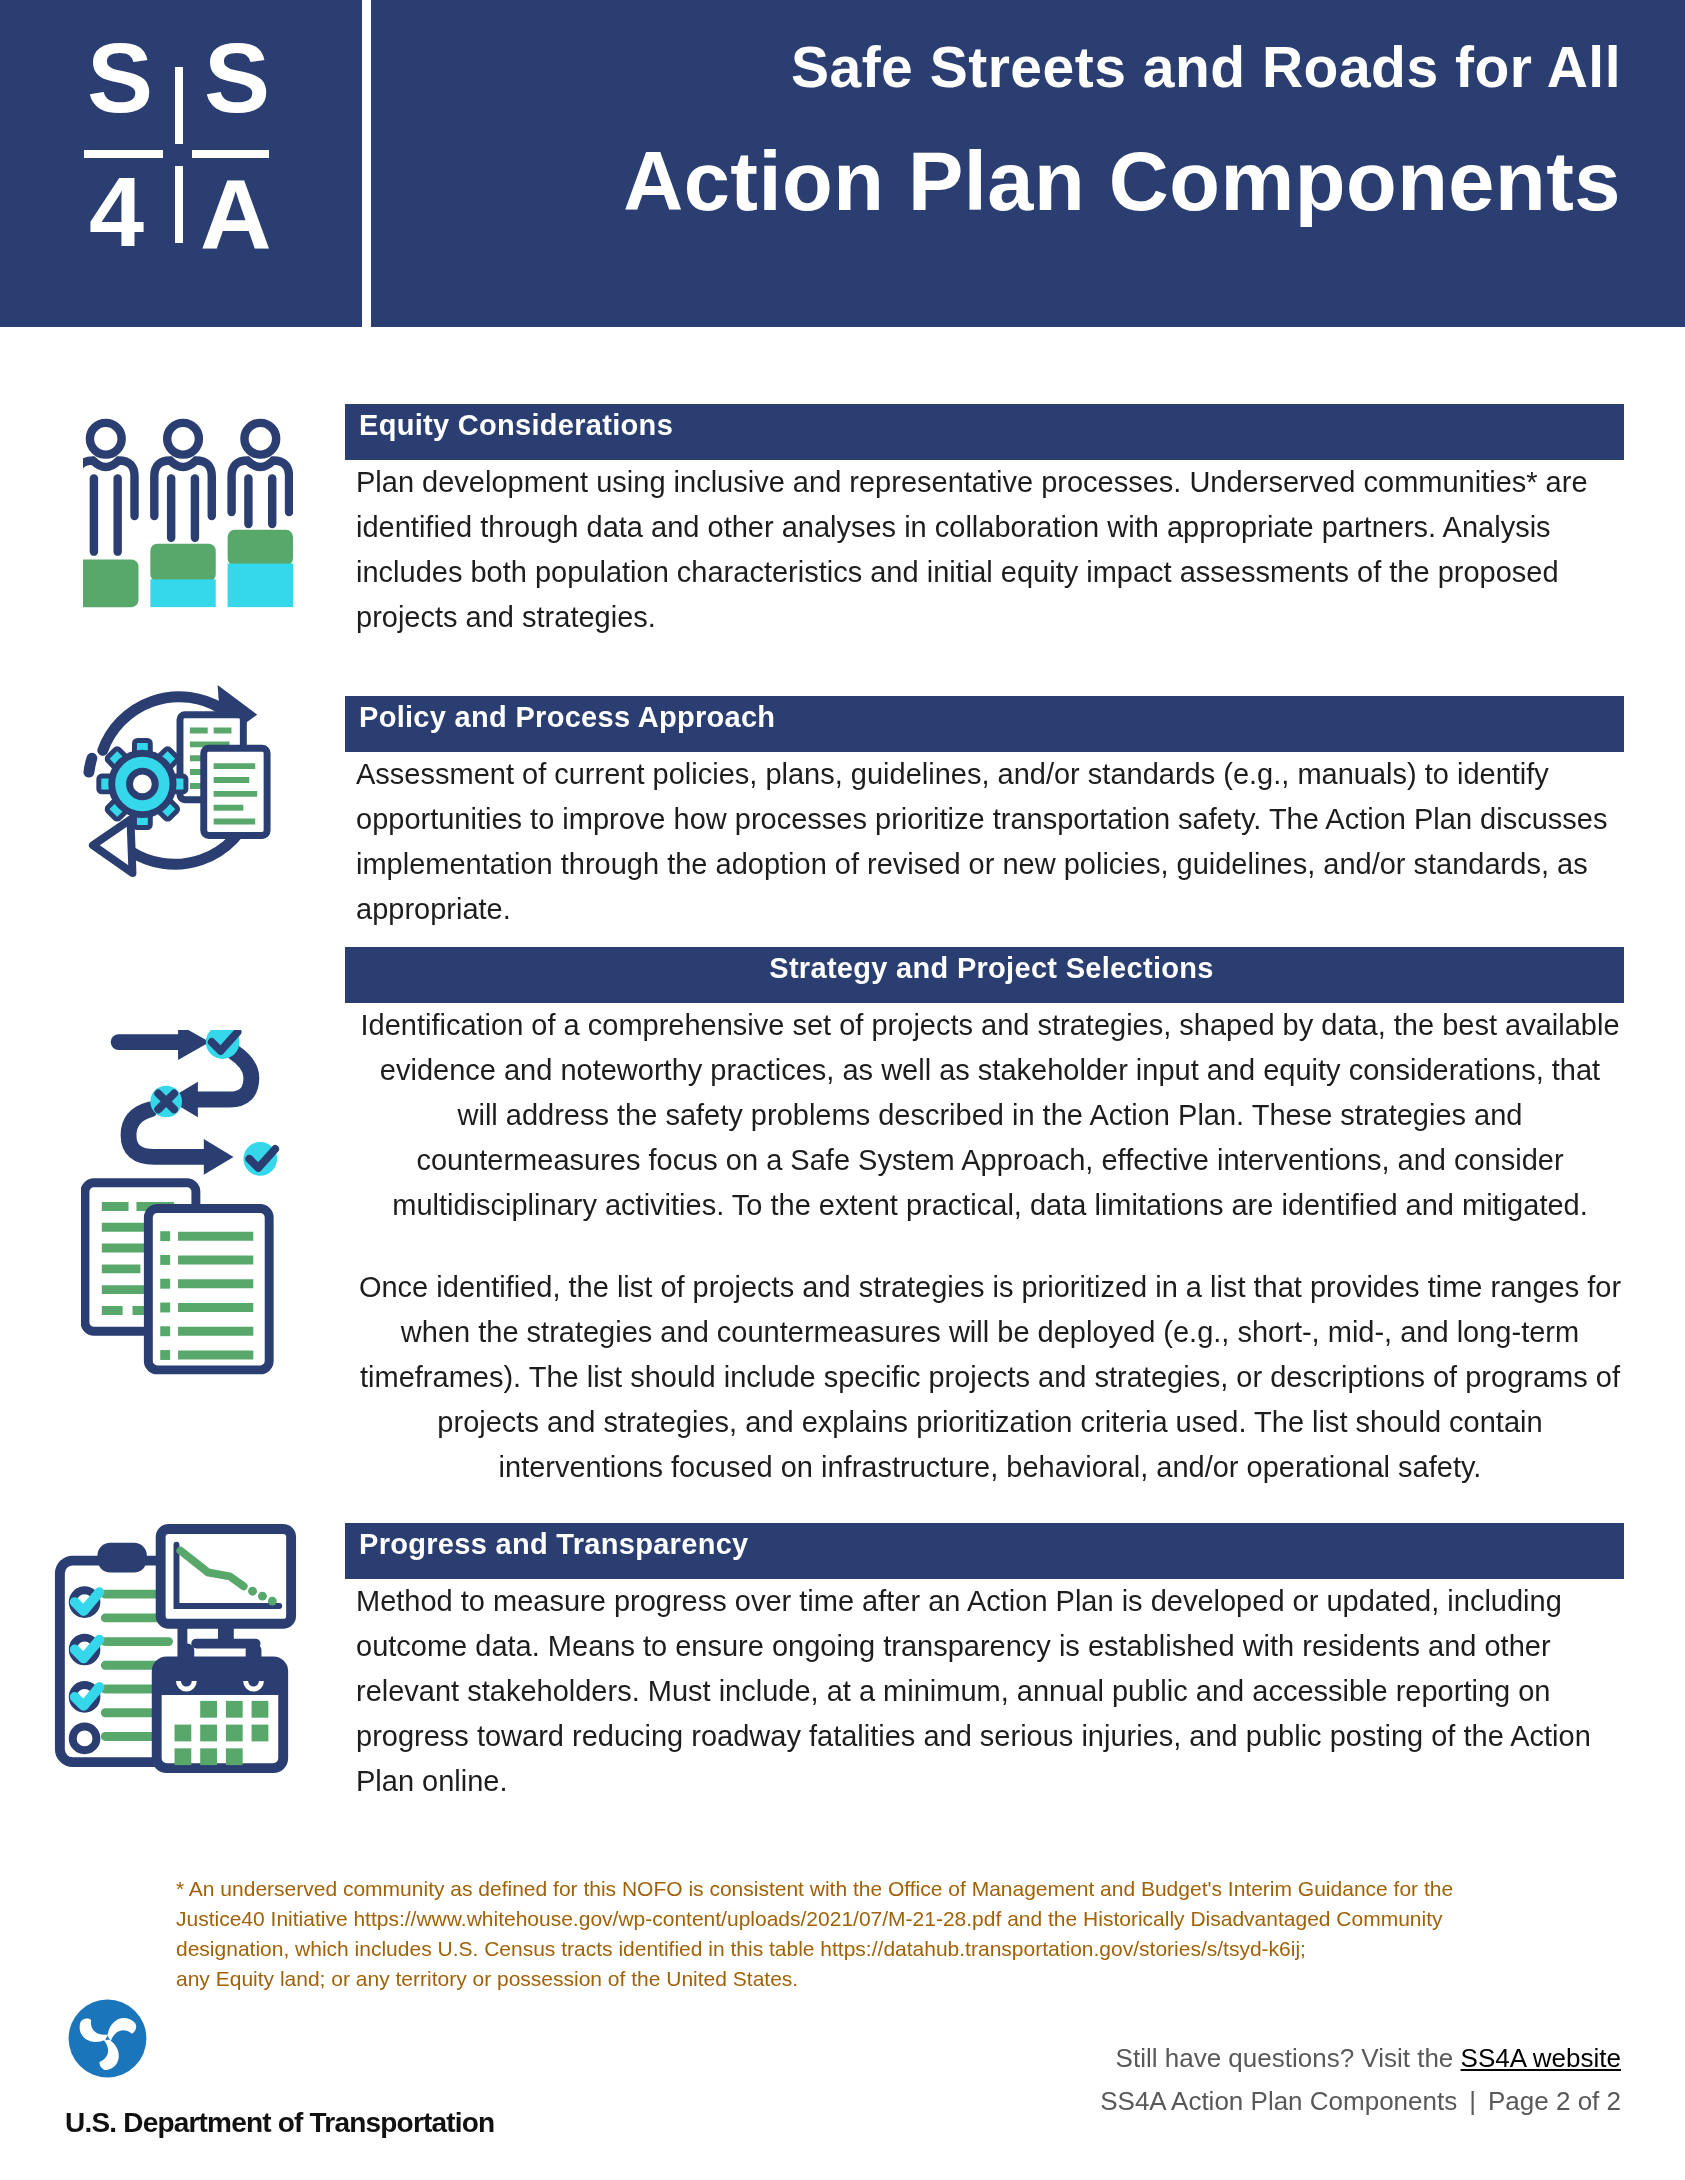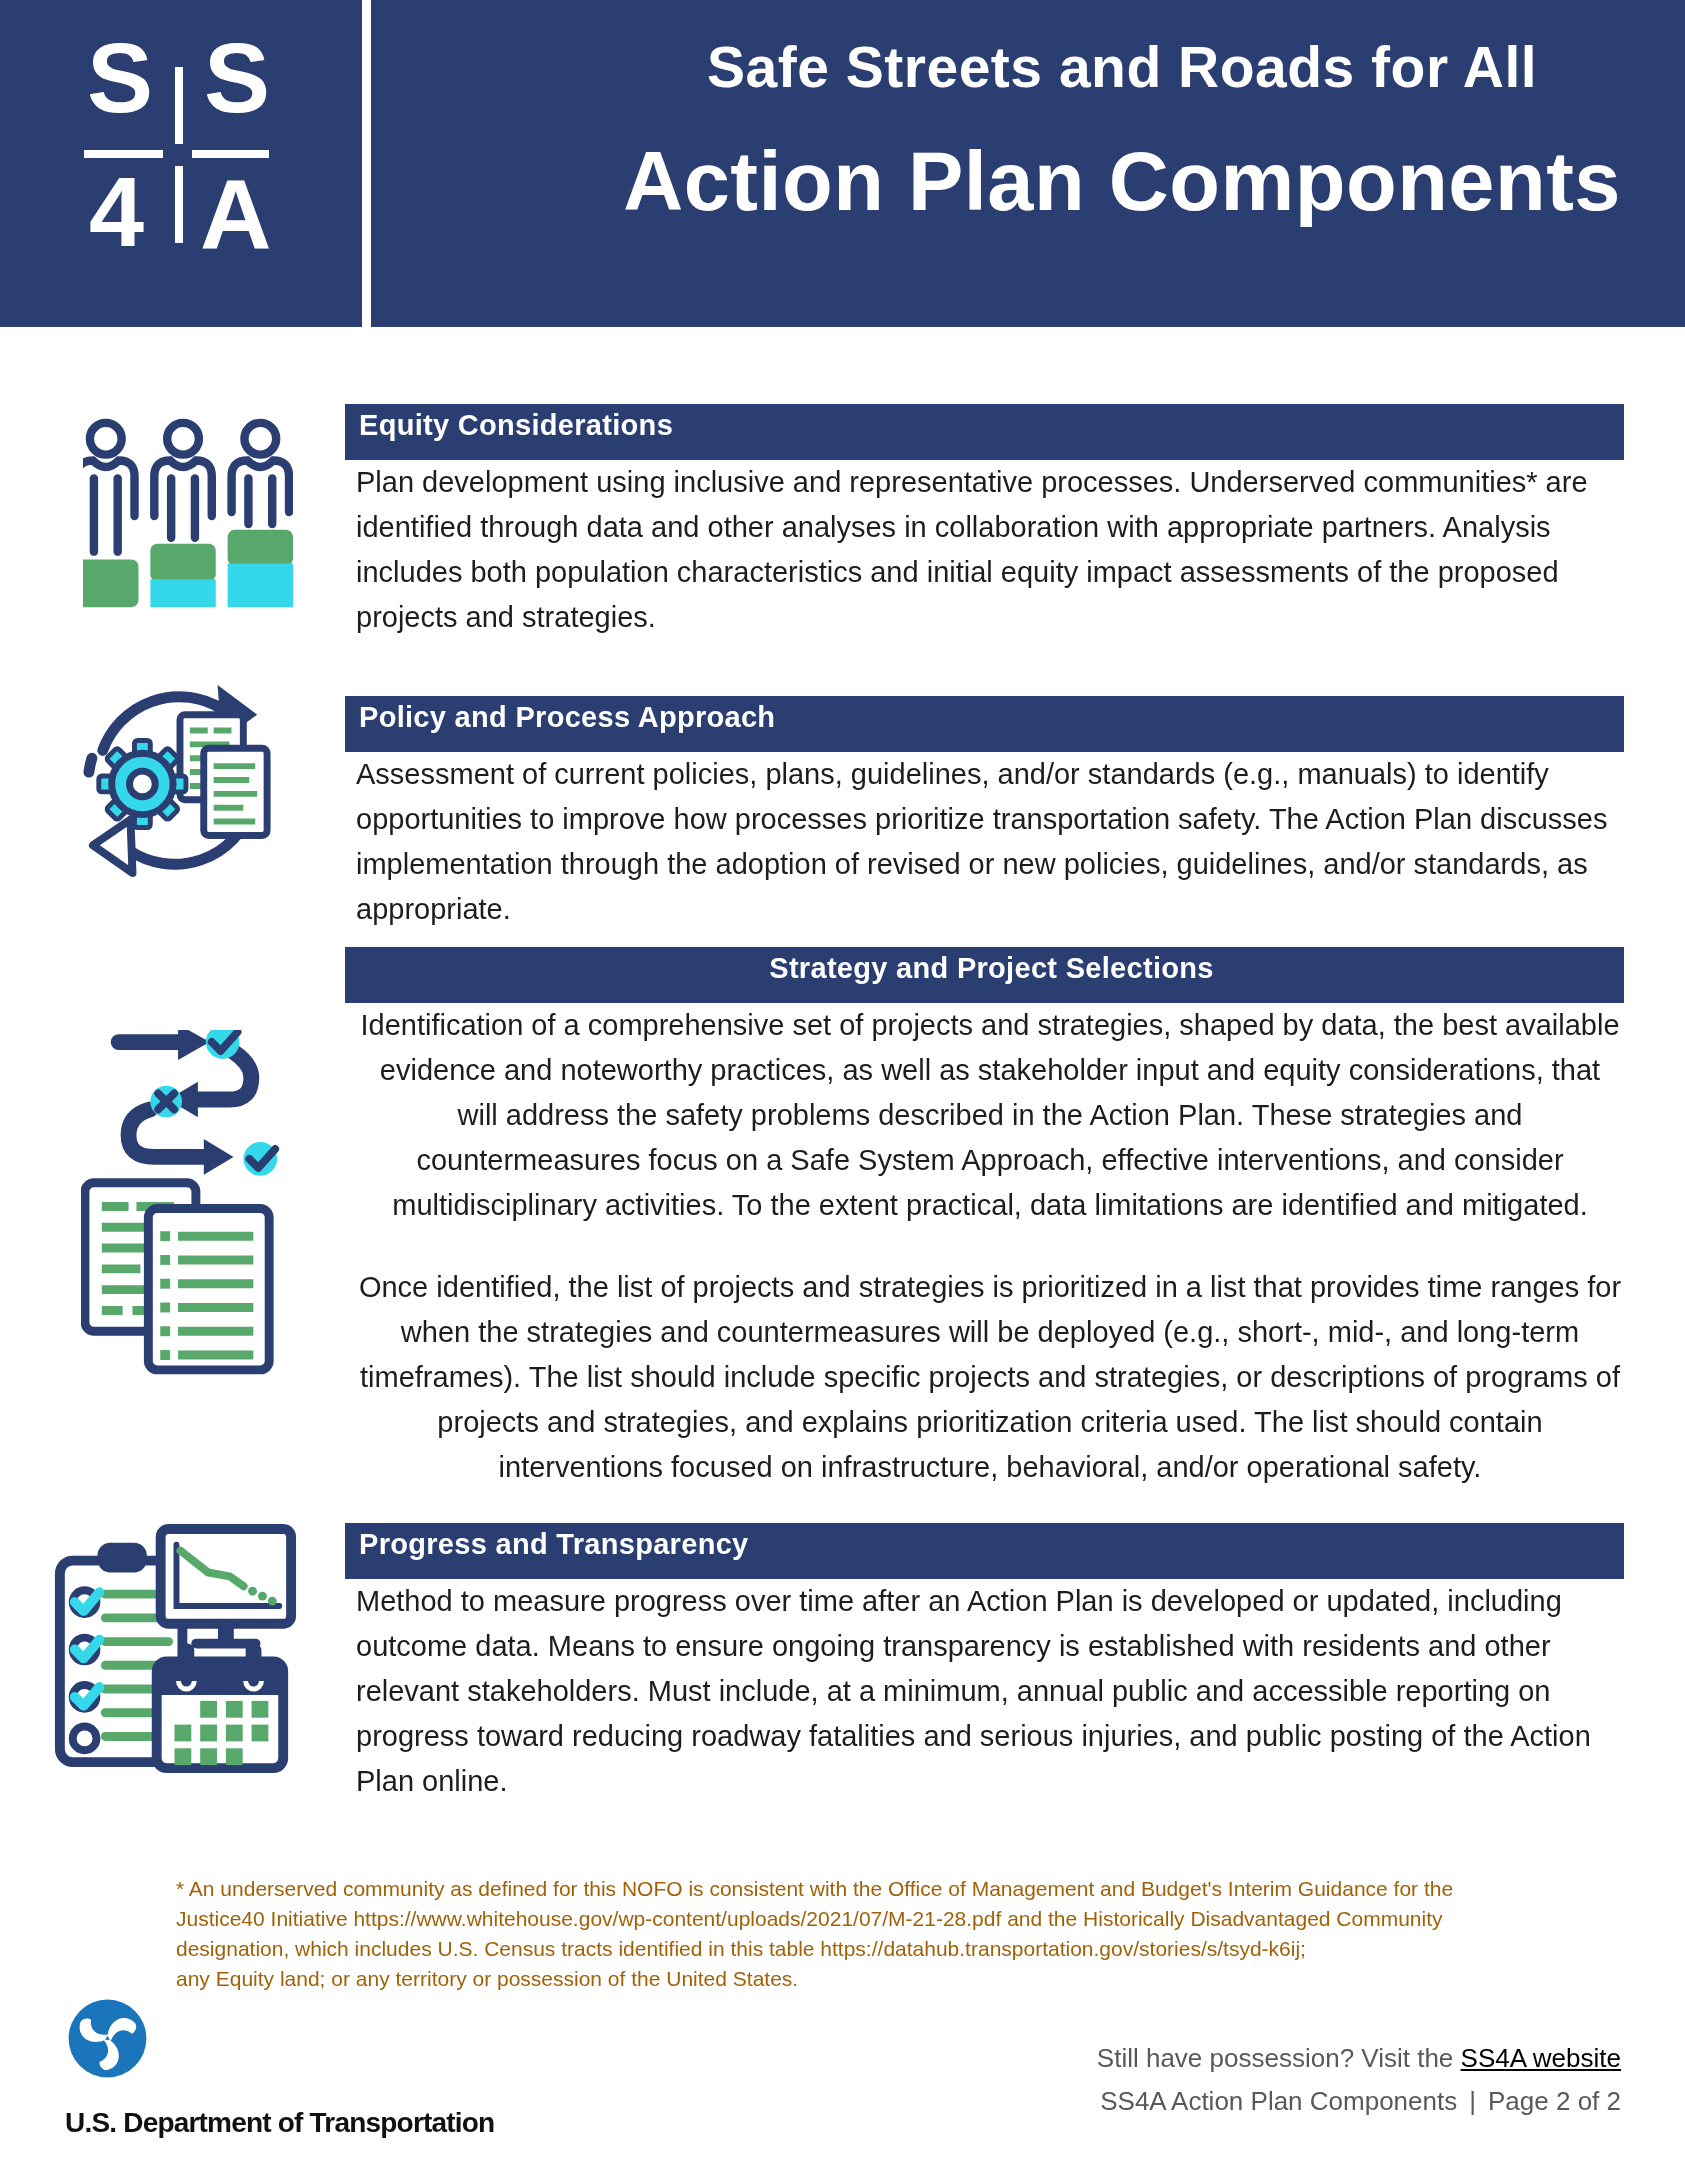--- a/index.html
+++ b/index.html
@@ -7,21 +7,21 @@
   #page {
     position:relative; width:1685px; height:2180px; background:#ffffff;
     font-family:"Liberation Sans", sans-serif; overflow:hidden; margin:0 auto;
   }
   
   .header { position:absolute; left:0; top:0; width:1685px; height:327px; background:#2B3E72; }
   .logo { position:absolute; left:87px; top:0; width:188px; height:327px; }
   .logo .glyph { position:absolute; color:#fff; font-weight:bold; font-size:99px; line-height:99px; }
   .logo .hline, .logo .vline { position:absolute; background:#fff; }
   .divider { position:absolute; left:362px; top:0; width:9px; height:327px; background:#fff; }
-  .titles { position:absolute; right:64px; top:34px; text-align:center; color:#fff; }
+  .titles { position:absolute; right:64px; top:34px; text-align:right; color:#fff; }
   .title1 { font-size:57px; font-weight:bold; letter-spacing:0.5px; }
   .title2 { font-size:83px; font-weight:bold; margin-top:34px; letter-spacing:0.5px; }
   
   .section { position:absolute; left:345px; width:1279px; }
   .sec-bar { height:56px; background:#2B3E72; color:#fff; font-size:29px; font-weight:bold;
              line-height:42px; padding-left:14px; letter-spacing:0.3px; }
   .sec-body { padding-left:11px; font-size:29px; line-height:45px; color:#1d1d1d; }
   .sec-body p + p { margin-top:37px; }
   .icon-box { position:absolute; }
   
@@ -282,18 +282,18 @@
       <g fill="#ffffff">
         <path d="M 50,47 C 52,26 72,18 84,31 C 87,35 85,42 80,44 C 70,36 59,40 54,53 Z"></path>
         <path d="M 50,47 C 52,26 72,18 84,31 C 87,35 85,42 80,44 C 70,36 59,40 54,53 Z" transform="rotate(120 50 50)"></path>
         <path d="M 50,47 C 52,26 72,18 84,31 C 87,35 85,42 80,44 C 70,36 59,40 54,53 Z" transform="rotate(240 50 50)"></path>
       </g>
     </svg>
   </div>
   <div class="dot-name">U.S. Department of Transportation</div>
 
   <div class="footer-right">
-    <div><span>Still have possession? Visit the </span><span class="footer-link">SS4A website</span></div>
+    <div><span>Still have questions? Visit the </span><span class="footer-link">SS4A website</span></div>
     <div><span>SS4A Action Plan Components</span><span class="footer-sep">|</span><span>Page 2 of 2</span></div>
   </div>
 
 </div>
 
 
 </body></html>

